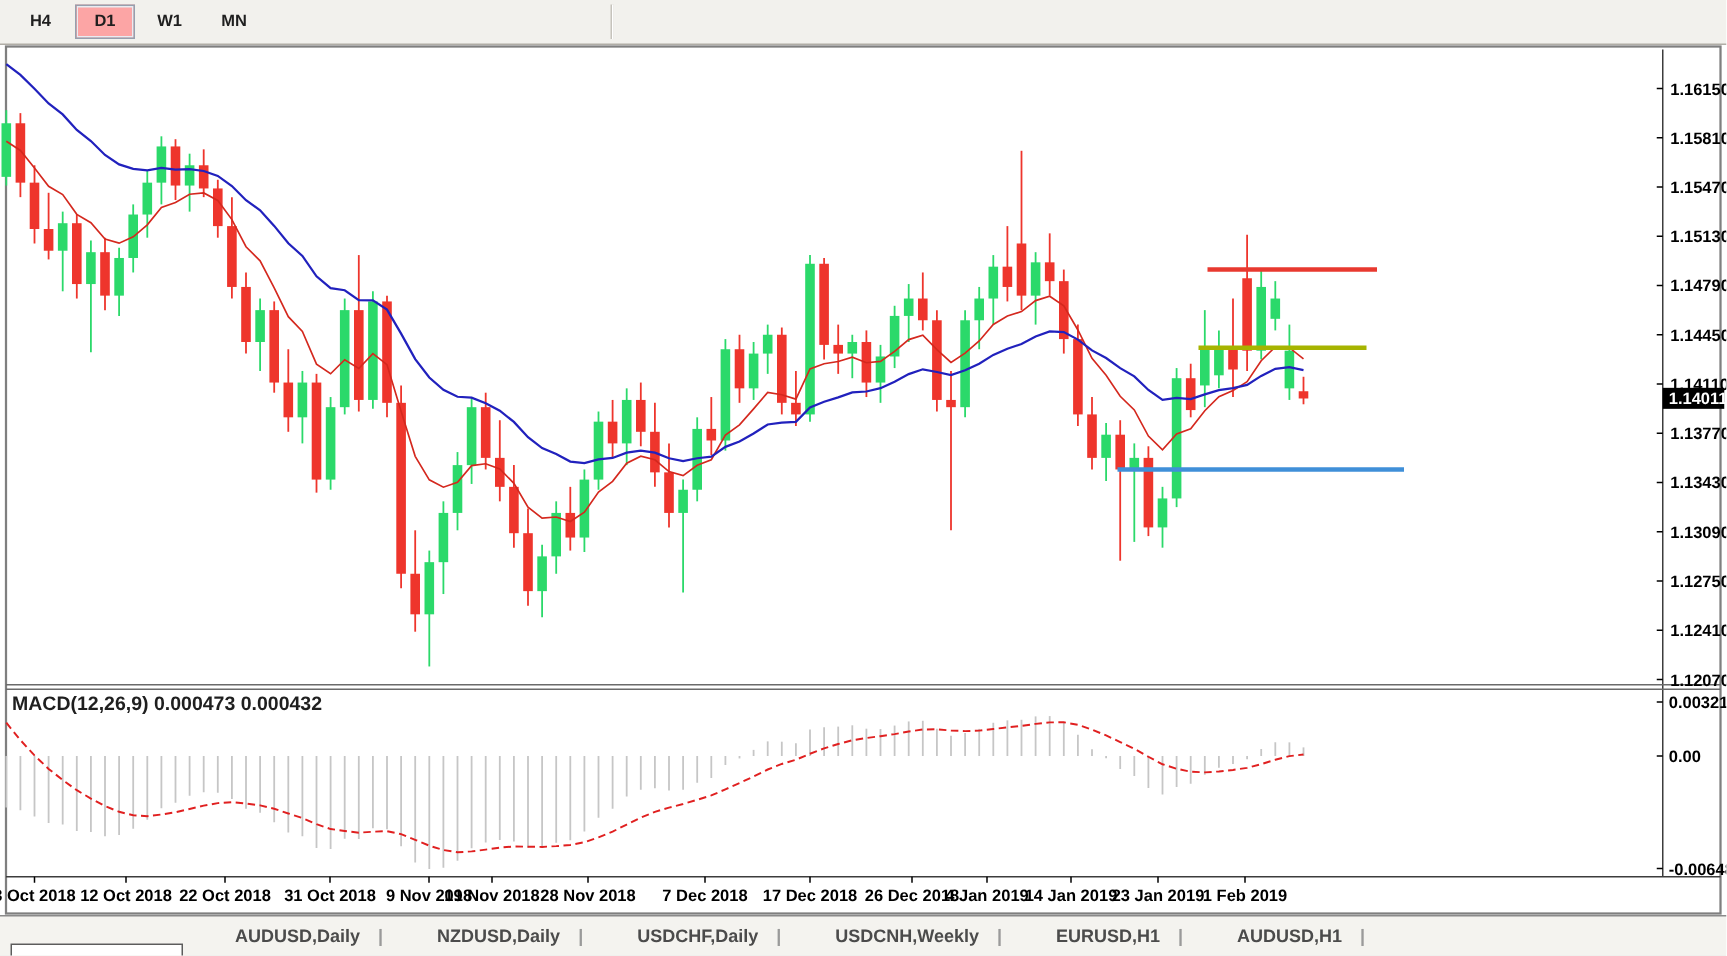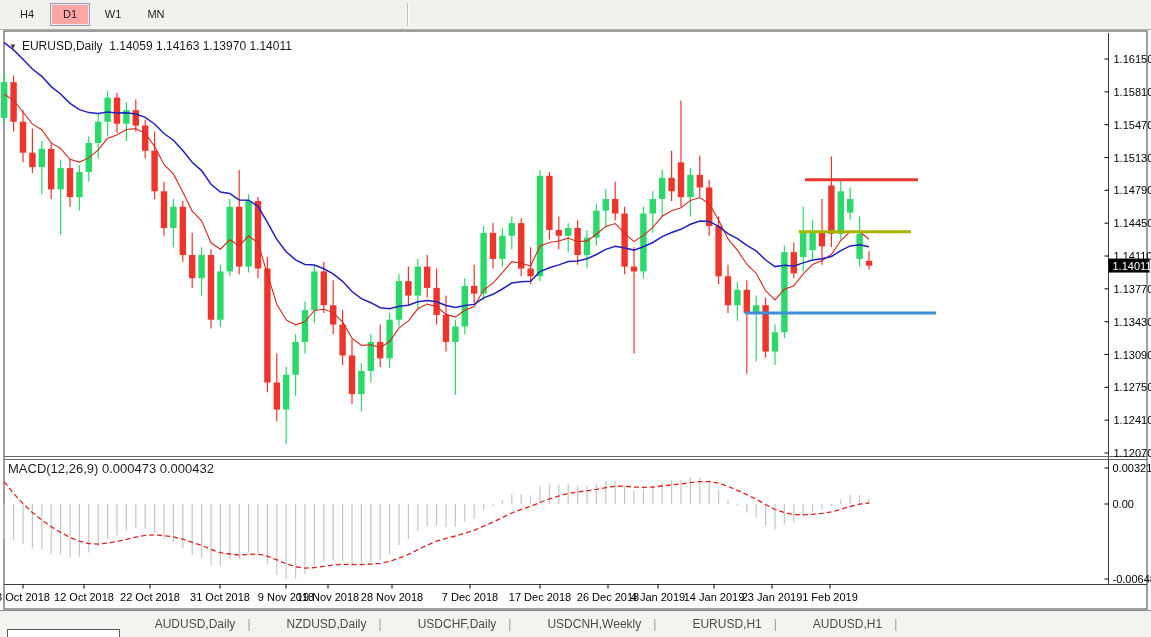--- a/index.html
+++ b/index.html
@@ -1,17 +1,17 @@
 <!DOCTYPE html>
 <html><head>
 <meta charset="utf-8">
 <style>
   html,body{margin:0;padding:0;background:#fff;width:1151px;height:637px;overflow:hidden;
             font-family:"Liberation Sans",sans-serif;-webkit-font-smoothing:antialiased;}
-  #stage{position:relative;width:1151px;height:463px;background:#fff;}
+  #stage{position:relative;width:1151px;height:463px;background:#fff;font-weight:bold;}
 
   
   .toolbar{position:absolute;top:0;left:0;right:0;height:29px;background:#f2f1ed;
            border-bottom:1px solid #b0ada6;display:flex;align-items:center;padding-left:7px;}
   .tf-btn{min-width:28px;height:21px;line-height:21px;text-align:center;font-size:11px;color:#1f1f1f;
           padding:0 5px;border:1px solid transparent;margin-right:3px;background:transparent;cursor:default;}
   .tf-btn.active{background:#fca5a5;border:1px solid #96a0ae;box-shadow:inset 0 0 0 1px #e8ecf2;}
   .toolbar-sep{width:1px;height:23px;background:#c6c3bc;border-right:1px solid #ffffff;margin-left:228px;}
 
   
@@ -406,21 +406,20 @@
         <text x="658" y="600.5" font-size="11" fill="#000" text-anchor="middle">4 Jan 2019</text>
         <line x1="714" y1="584.5" x2="714" y2="588.5" stroke="#000" stroke-width="1"></line>
         <text x="714" y="600.5" font-size="11" fill="#000" text-anchor="middle">14 Jan 2019</text>
         <line x1="772" y1="584.5" x2="772" y2="588.5" stroke="#000" stroke-width="1"></line>
         <text x="772" y="600.5" font-size="11" fill="#000" text-anchor="middle">23 Jan 2019</text>
         <line x1="830" y1="584.5" x2="830" y2="588.5" stroke="#000" stroke-width="1"></line>
         <text x="830" y="600.5" font-size="11" fill="#000" text-anchor="middle">1 Feb 2019</text>
       </g>
     </svg>
 
-  <div class="chart-title"><span class="marker">▼</span><span>EURUSD,Daily  1.14059 1.14163 1.13970 1.14011</span></div>
 
   <div class="macd-label">MACD(12,26,9) 0.000473 0.000432</div>
 
   <div class="tabbar">
     <div class="tab active">EURUSD,Daily</div>
     <div class="tab">AUDUSD,Daily</div>
     <span class="tab-sep">|</span>
     <div class="tab">NZDUSD,Daily</div>
     <span class="tab-sep">|</span>
     <div class="tab">USDCHF,Daily</div>

